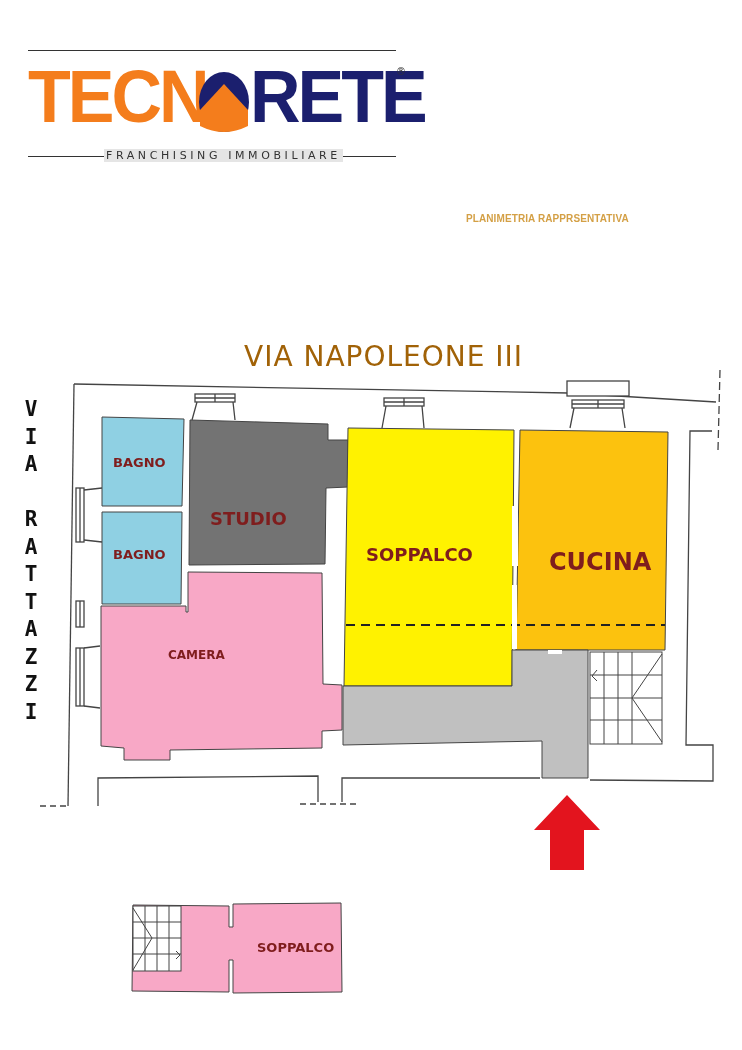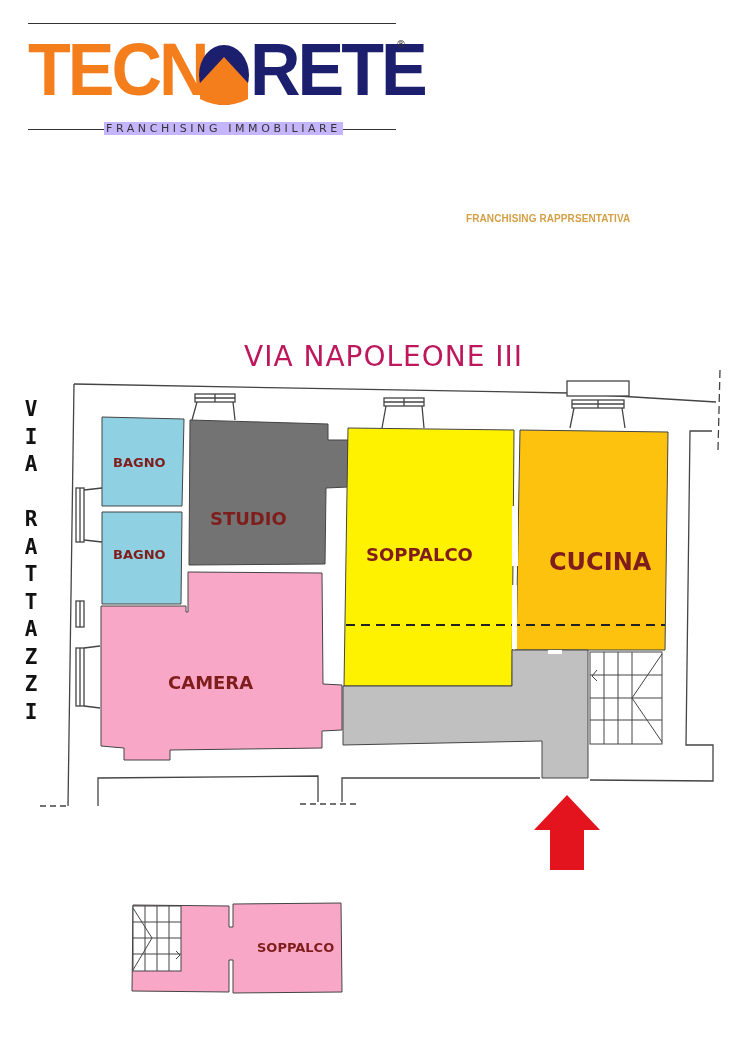--- a/index.html
+++ b/index.html
@@ -1,31 +1,31 @@
 <!DOCTYPE html>
 <html><head>
   <meta charset="utf-8">
   <style>
     html, body { margin: 0; padding: 0; background: #ffffff; }
     body { width: 742px; height: 1050px; position: relative; overflow: hidden; font-family: "DejaVu Sans", sans-serif; }
     .abs { position: absolute; }
 
     
-    .logo { left: 28px; top: 21px; width: 380px; height: 120px; }
+    .logo { left: 28px; top: 48px; width: 380px; height: 120px; }
     .logo-rule { position: absolute; height: 1px; background: #333; }
     .logo-word { position: absolute; top: 14px; font-family: "Liberation Sans", sans-serif; font-weight: 900; font-size: 70px; letter-spacing: -3px; line-height: 1; transform: scaleY(1.05); }
     .logo-tecn { left: 0; color: #f47d1c; }
     .logo-rete { left: 222px; color: #1b1f6e; }
     .logo-house { position: absolute; left: 170px; top: 18px; width: 52px; height: 66px; }
     .logo-reg { position: absolute; left: 368px; top: 18px; font-size: 10px; color: #333; }
-    .logo-tag { position: absolute; left: 76px; top: 101px; font-size: 11px; letter-spacing: 3.6px; color: #333; font-family: "DejaVu Sans", sans-serif; background: #c4b5fd; padding: 0 2px; }
+    .logo-tag { position: absolute; left: 76px; top: 101px; font-size: 11px; letter-spacing: 3.6px; color: #333; font-family: "DejaVu Sans", sans-serif; background: #e5e5e5; padding: 0 2px; }
 
     .subtitle { left: 466px; top: 213px; font-size: 10px; font-weight: bold; color: #d4a046; font-family: "Liberation Sans", sans-serif; letter-spacing: 0.1px; }
 
-    .street-top { left: 244px; top: 340px; font-size: 28px; color: #be185d; font-family: "DejaVu Sans", sans-serif; letter-spacing: 1px; }
+    .street-top { left: 244px; top: 340px; font-size: 28px; color: #a16207; font-family: "DejaVu Sans", sans-serif; letter-spacing: 1px; }
     .street-left { left: 18px; top: 396px; width: 26px; display: flex; flex-direction: column; align-items: center; font-size: 21px; font-weight: bold; color: #111; line-height: 27.5px; font-family: "DejaVu Sans Mono", monospace; }
 
     .plan { left: 0; top: 0; width: 742px; height: 1050px; }
 
     .room-label { position: absolute; font-weight: bold; color: #7f1d1d; font-family: "DejaVu Sans", sans-serif; white-space: nowrap; }
   </style>
 </head>
 <body>
 
 <div class="abs logo">
@@ -34,21 +34,21 @@
   <svg class="logo-house" viewBox="0 0 52 66">
     <ellipse cx="26" cy="36" rx="25" ry="30" fill="#1b1f6e"></ellipse>
     <path d="M2 44 L26 18 L50 44 L50 60 Q26 72 2 60 Z" fill="#f47d1c"></path>
   </svg>
   <span class="logo-word logo-rete">RETE</span>
   <span class="logo-reg">®</span>
   <div class="logo-rule" style="left:0;top:108px;width:368px;"></div>
   <span class="logo-tag">FRANCHISING IMMOBILIARE</span>
 </div>
 
-<div class="abs subtitle">FRANCHISING RAPPRSENTATIVA</div>
+<div class="abs subtitle">PLANIMETRIA RAPPRSENTATIVA</div>
 
 <div class="abs street-top">VIA NAPOLEONE III</div>
 
 <div class="abs street-left">
   <span>V</span>
   <span>I</span>
   <span>A</span>
   <span>&nbsp;</span>
   <span>R</span>
   <span>A</span>
@@ -149,14 +149,14 @@
       <path d="M176 951 L180 955 L176 959"></path>
     </g>
   </g>
 </svg>
 
 <div class="room-label" style="left:113px;top:455px;font-size:13px;">BAGNO</div>
 <div class="room-label" style="left:113px;top:547px;font-size:13px;">BAGNO</div>
 <div class="room-label" style="left:210px;top:480px;font-size:18px;margin-top:28px;">STUDIO</div>
 <div class="room-label" style="left:366px;top:544px;font-size:18px;">SOPPALCO</div>
 <div class="room-label" style="left:549px;top:548px;font-size:24px;">CUCINA</div>
-<div class="room-label" style="left:168px;top:672px;font-size:18px;">CAMERA</div>
+<div class="room-label" style="left:168px;top:648px;font-size:12px;">CAMERA</div>
 <div class="room-label" style="left:257px;top:940px;font-size:13px;">SOPPALCO</div>
 
 </body></html>

